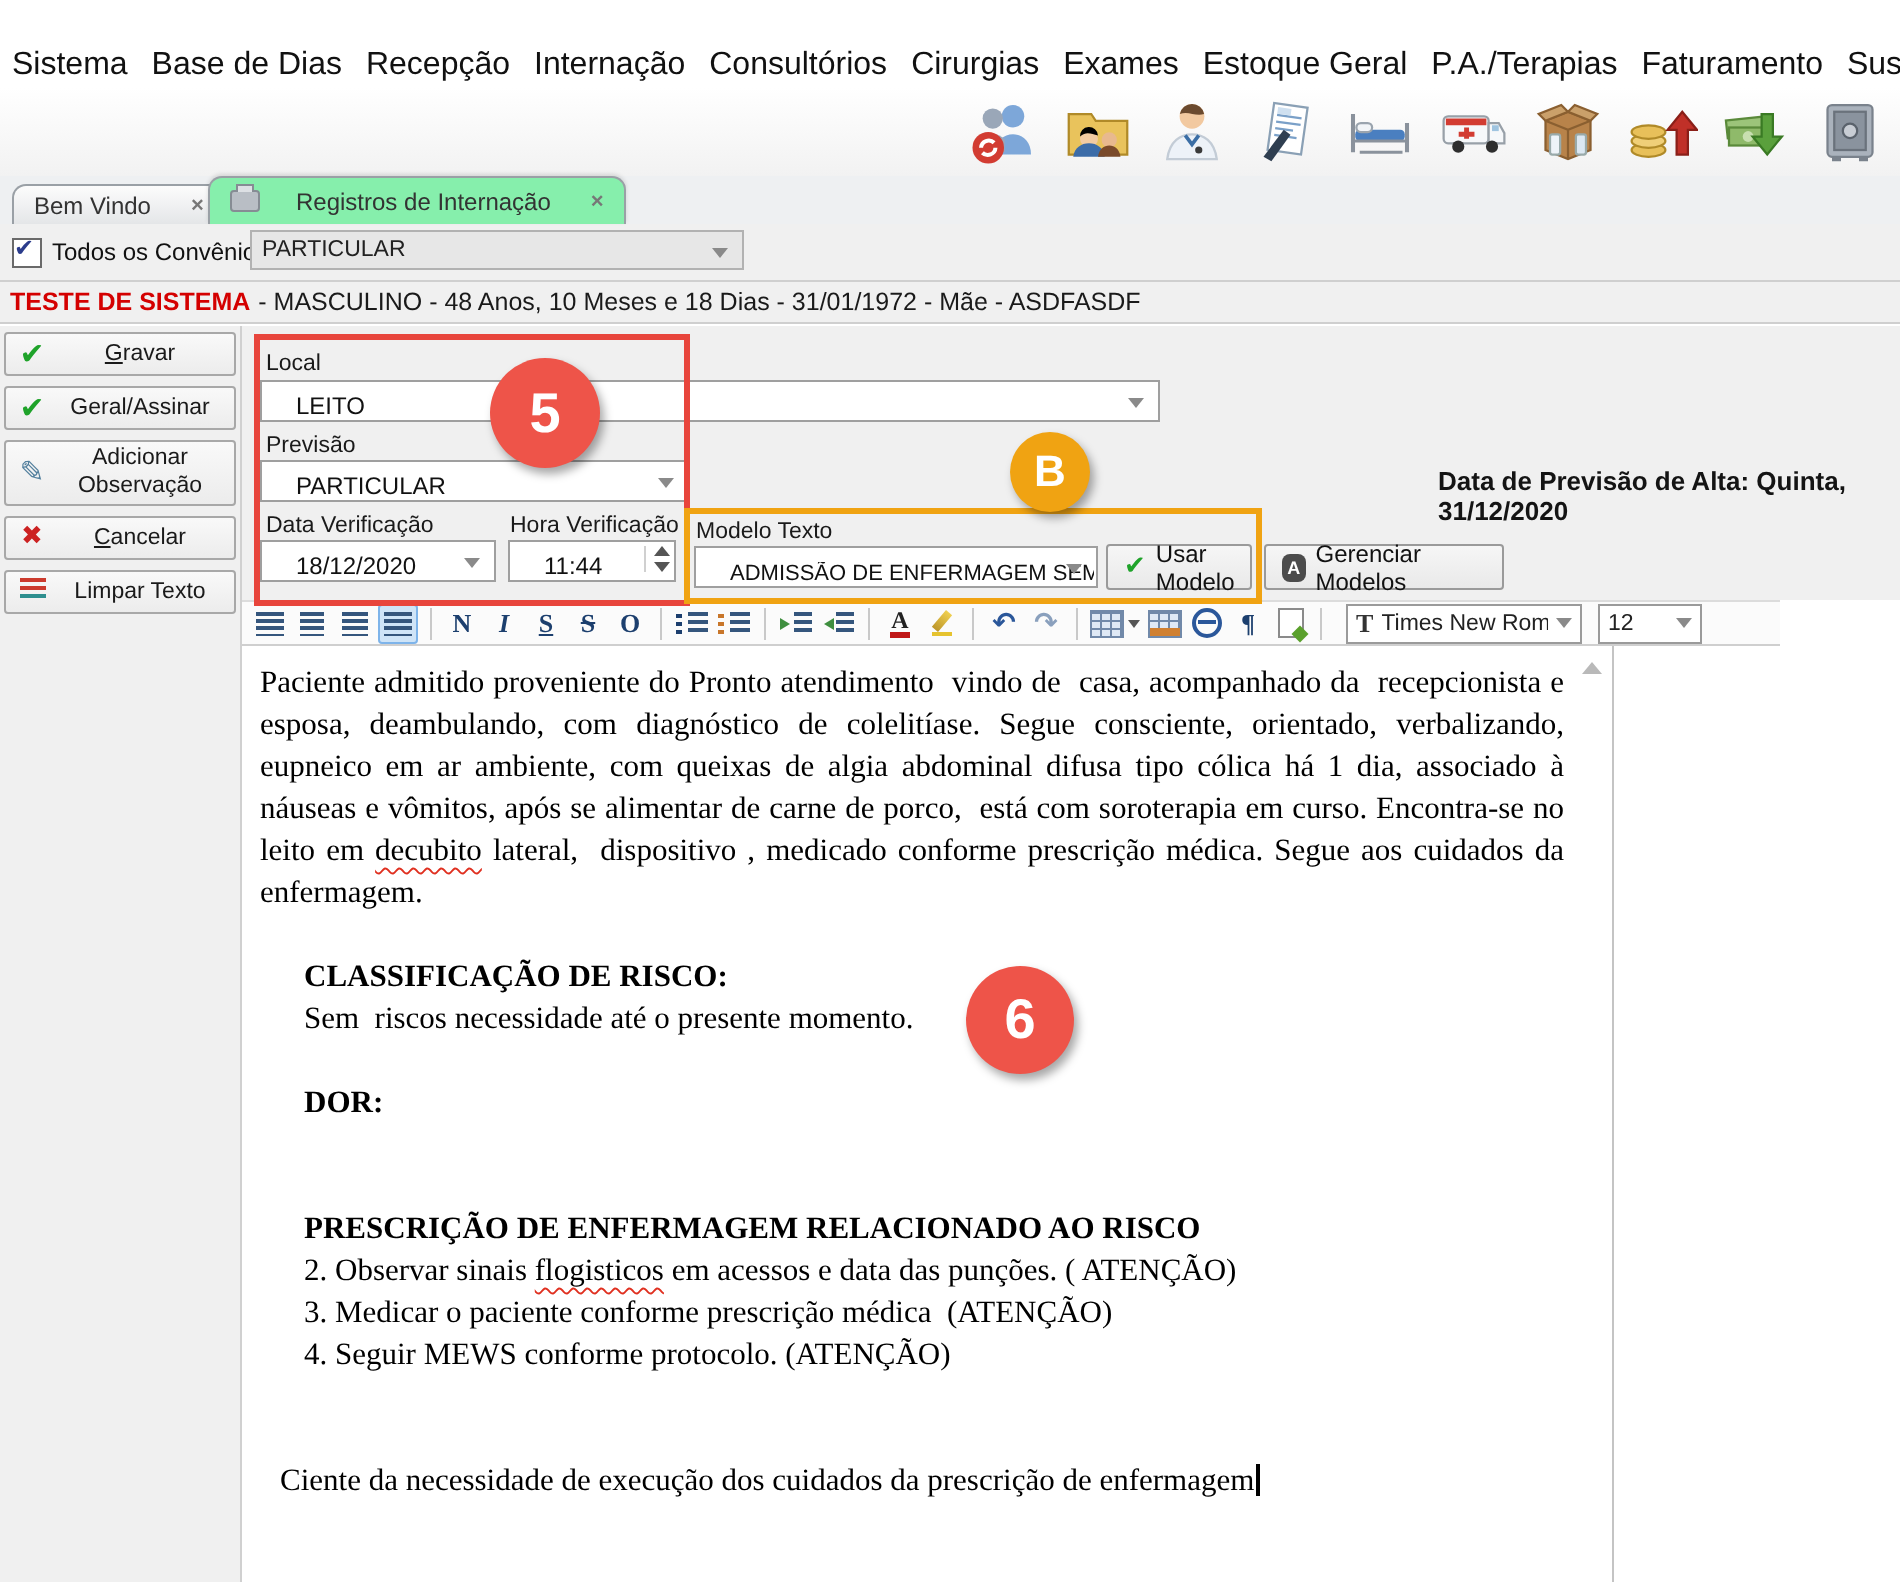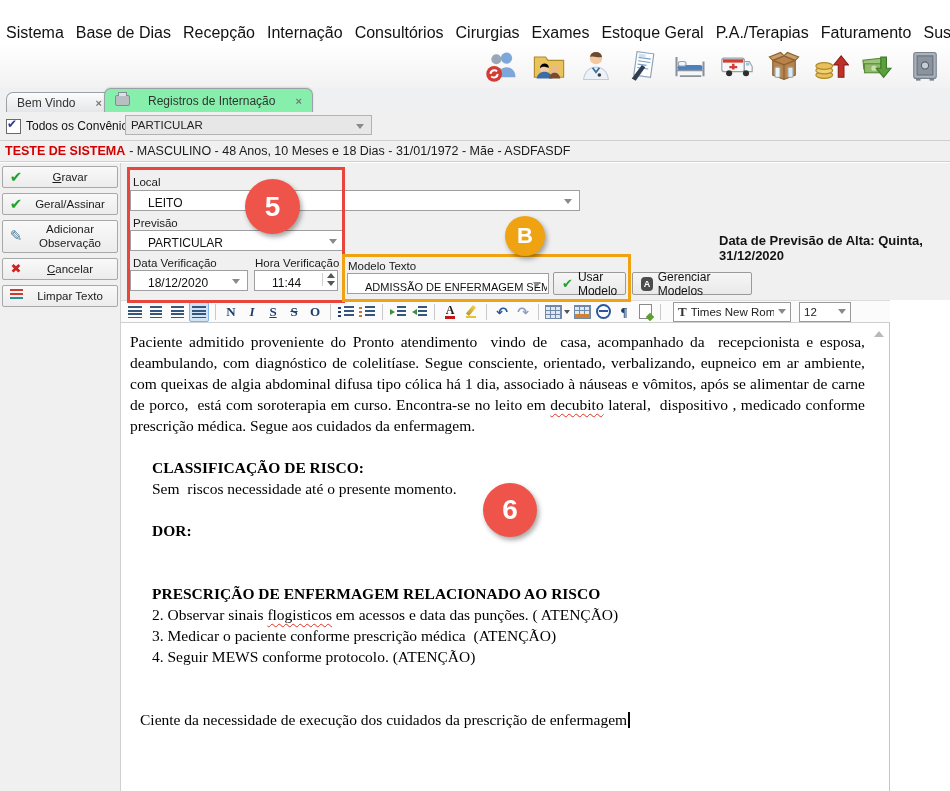--- a/index.html
+++ b/index.html
@@ -125,21 +125,21 @@
   .ic-docedit::after{content:"";position:absolute;right:-2px;bottom:-2px;width:6px;height:6px;background:#5aa02c;transform:rotate(45deg);}
   .smalldd{width:0;height:0;border-left:3.5px solid transparent;border-right:3.5px solid transparent;border-top:4px solid #555;margin-left:2px;}
   .combo{height:20px;background:#fff;border:1px solid #9a9a9a;display:flex;align-items:center;box-sizing:border-box;
     font-size:11.5px;color:#222;padding:0 4px;position:relative;flex:none;}
   .combo-font{width:118px;margin-left:6px;gap:4px;}
   .combo-size{width:52px;margin-left:5px;}
   .fontT{font-family:"Liberation Serif",serif;font-weight:bold;font-size:13px;color:#333;}
   .combo .ddarrow{position:static;margin-left:auto;}
 
   
-  .editor{position:absolute;left:121px;top:323px;width:769px;height:468px;background:#fff;border-right:1px solid #c4c4c4;box-sizing:border-box;
+  .editor{position:absolute;left:121px;top:323px;width:686px;height:468px;background:#fff;border-right:1px solid #c4c4c4;box-sizing:border-box;
     padding:8px 24px 8px 9px;overflow:hidden;}
   .scrollup{position:absolute;right:5px;top:8px;width:0;height:0;border-left:5px solid transparent;border-right:5px solid transparent;border-bottom:6px solid #b9b9b9;}
   .doc-line{font-family:"Liberation Serif","DejaVu Serif",serif;font-size:15.5px;line-height:21px;color:#000;white-space:pre-wrap;}
   .doc-line.b{font-weight:bold;}
   .doc-line.just{text-align:justify;}
   .doc-line.ind1{padding-left:22px;}
   .doc-line.indsm{padding-left:10px;}
   .doc-blank{height:21px;}
   .sp{text-decoration-line:underline;text-decoration-style:wavy;text-decoration-color:#e03020;text-decoration-thickness:1px;text-underline-offset:3px;}
   .caret{display:inline-block;width:1.5px;height:16px;background:#000;vertical-align:-3px;margin-left:1px;}

